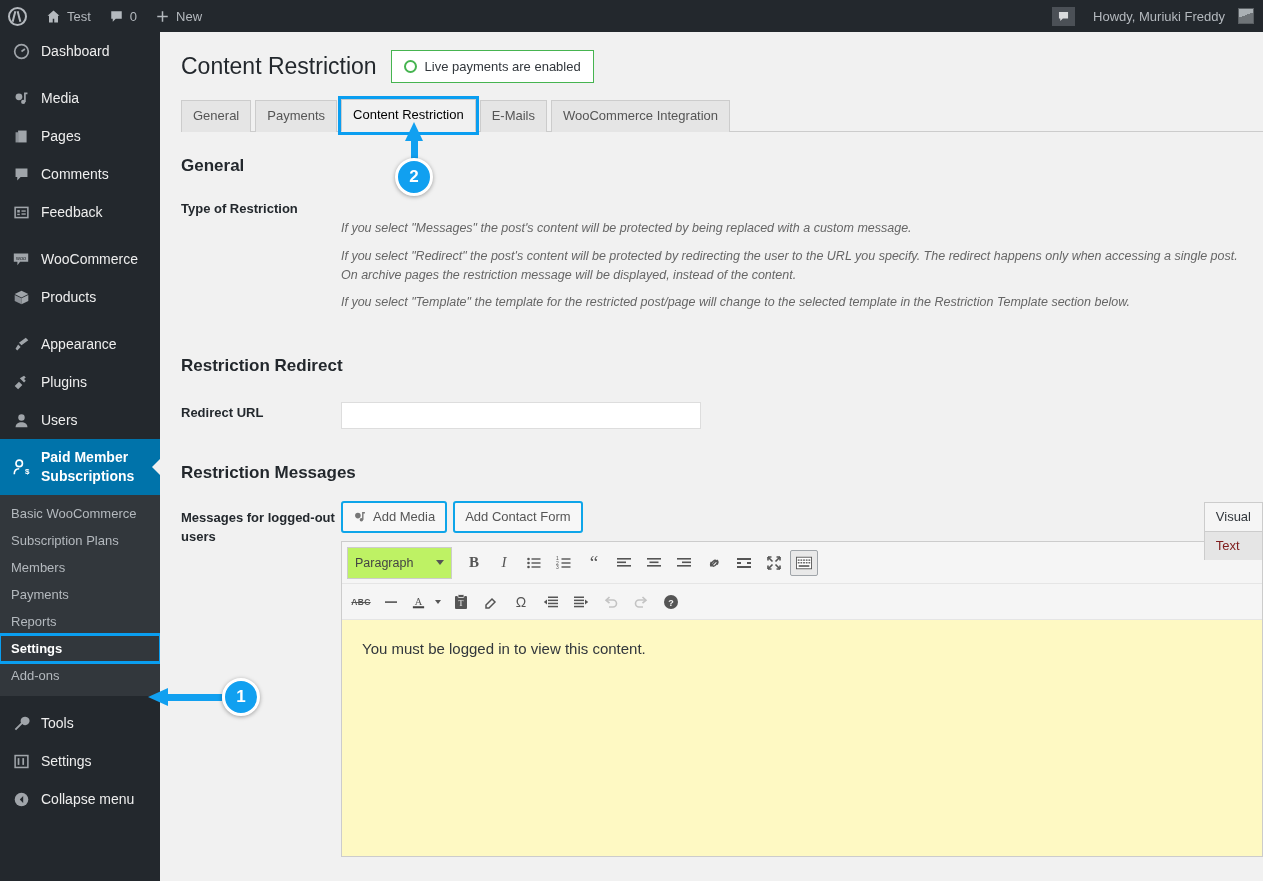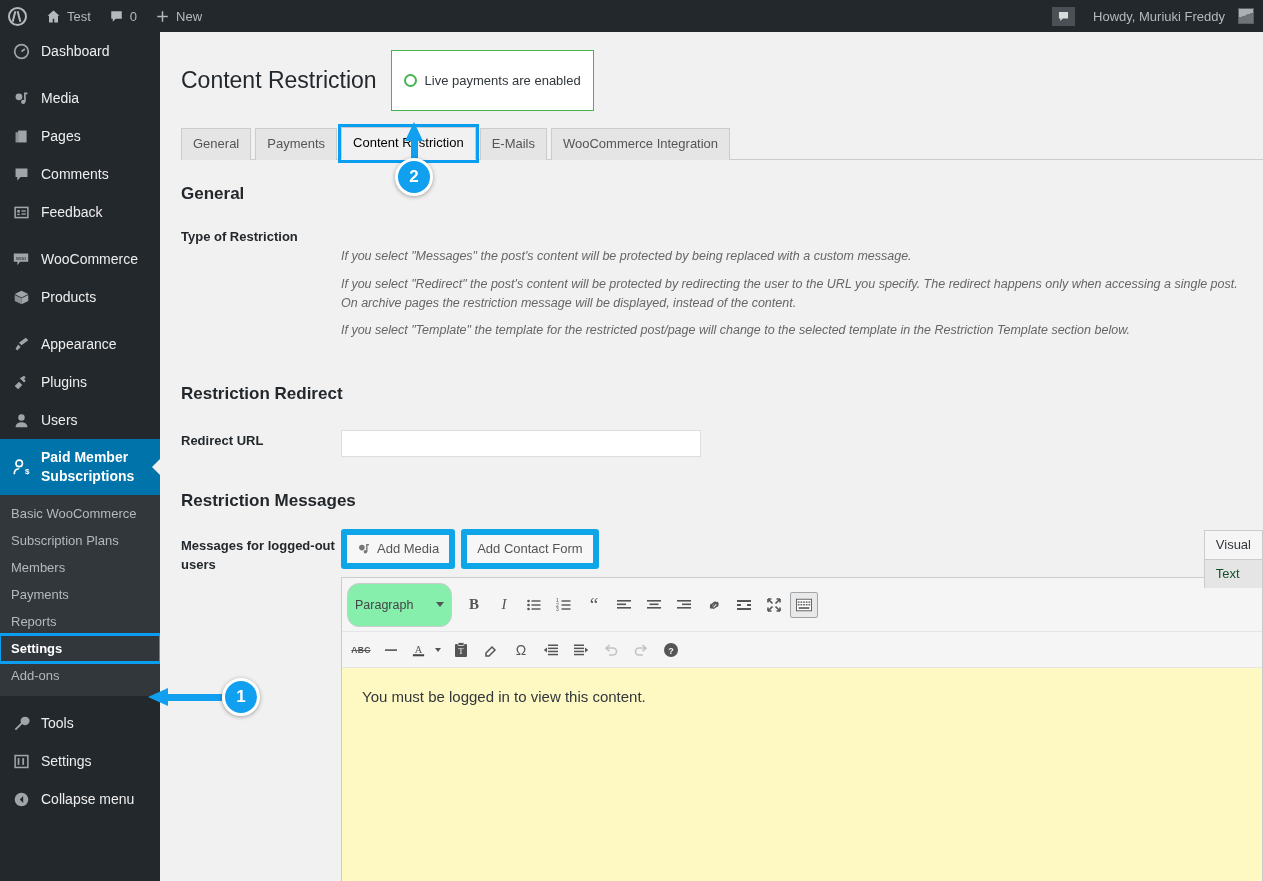--- a/index.html
+++ b/index.html
@@ -84,21 +84,21 @@
   #main {
     position: absolute; top: 32px; left: 160px;
     width: 1103px; height: 849px; background: #f1f1f1;
     overflow: hidden;
   }
   .page-head { display: flex; align-items: center; gap: 14px; padding: 18px 0 0 21px; }
   .page-title { font-size: 23px; font-weight: 400; color: #23282d; line-height: 1.3; }
   .badge {
     display: flex; align-items: center; gap: 8px;
     border: 1px solid #46b450; background: #fff;
-    padding: 22px 12px; font-size: 13px; color: #32373c;
+    padding: 8px 12px; font-size: 13px; color: #32373c;
   }
   .ring {
     width: 13px; height: 13px; border-radius: 50%;
     border: 2.5px solid #46b450; flex: 0 0 13px;
   }
 
   .nav-tabs {
     margin: 16px 0 0 21px; border-bottom: 1px solid #ccc;
     display: flex; align-items: flex-end; gap: 0; padding-right: 21px;
   }
@@ -137,46 +137,46 @@
 
   .text-input {
     width: 360px; height: 27px; border: 1px solid #ddd; background: #fff;
     padding: 0 8px; font-size: 13px; font-family: "Liberation Sans", sans-serif;
   }
 
   
   .editor-wrap { margin: 0 0 0 181px; position: relative; width: 922px; }
   .media-buttons { display: flex; gap: 6px; align-items: center; }
   .btn {
-    background: #f7f7f7; border: 6px solid #0ea5e9; border-radius: 3px;
+    background: #f7f7f7; border: 2px solid #0ea5e9; border-radius: 3px;
     padding: 5px 10px; font-size: 13px; color: #555;
     display: inline-flex; align-items: center; gap: 6px; line-height: 1.4;
   }
   .editor-tabs { position: absolute; right: 0; top: 1px; display: flex; flex-direction: column; }
   .ed-tab {
     border: 1px solid #ccc; border-bottom: none; background: #e5e5e5;
-    padding: 6px 11px 7px; font-size: 13px; color: #14532d; margin-left: 3px;
+    padding: 6px 11px 7px; font-size: 13px; color: #7f1d1d; margin-left: 3px;
   }
   .ed-tab.active { background: #f5f5f5; color: #32373c; border-color: #ccc; }
 
   .mce-panel { border: 1px solid #ccc; background: #f5f5f5; margin-top: 8px; }
   .mce-toolbar {
     display: flex; align-items: center; flex-wrap: wrap; gap: 2px;
     padding: 5px 5px 4px; border-bottom: 1px solid #e5e5e5;
   }
   .mce-toolbar:last-of-type { border-bottom: 1px solid #ddd; }
   .mce-btn {
     width: 28px; height: 26px; display: flex; align-items: center; justify-content: center;
     color: #555; font-size: 14px; border: 1px solid transparent; border-radius: 2px;
   }
   .mce-btn.active { border-color: #a0a5aa; background: #e9e9e9; }
   .mce-btn.disabled { color: #bbb; }
   .mce-select {
-    height: 44px; min-width: 105px; background: #86efac; border: 1px solid #ccc;
-    border-radius: 12px; display: flex; align-items: center; justify-content: space-between;
+    height: 32px; min-width: 105px; background: #bef264; border: 1px solid #ccc;
+    border-radius: 0; display: flex; align-items: center; justify-content: space-between;
     padding: 0 7px; font-size: 12.5px; color: #444; margin-right: 6px;
   }
   .caret { border-left:4px solid transparent; border-right:4px solid transparent; border-top:5px solid #555; }
   .caret.sm { border-left-width:3.5px; border-right-width:3.5px; border-top-width:4.5px; }
   .editor-body {
     background: #fef9c3; min-height: 236px; padding: 17px 20px;
     font-size: 15px; color: #32373c; line-height: 1.6;
   }
 
   

